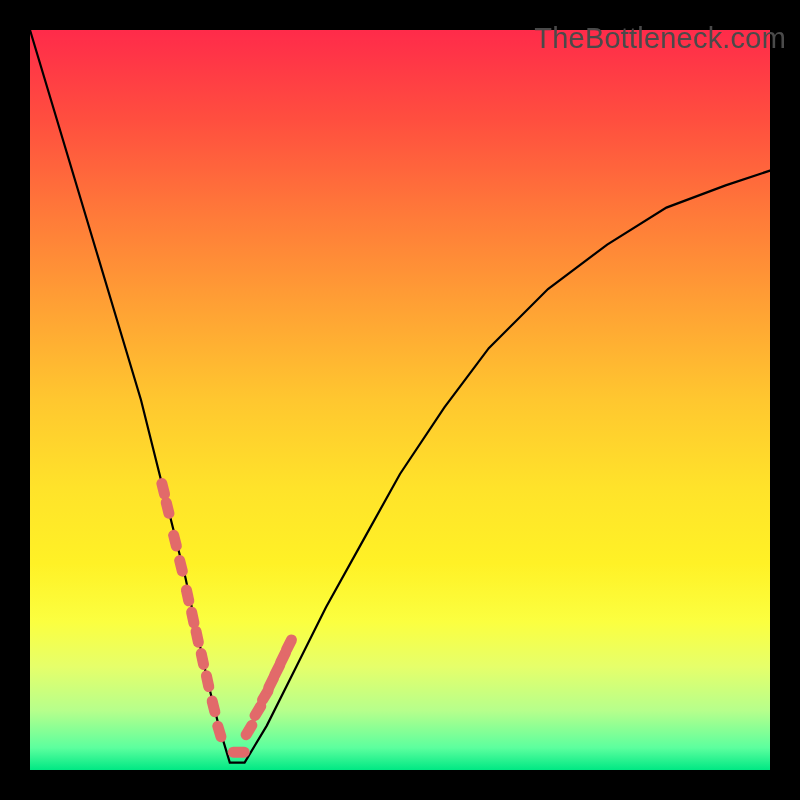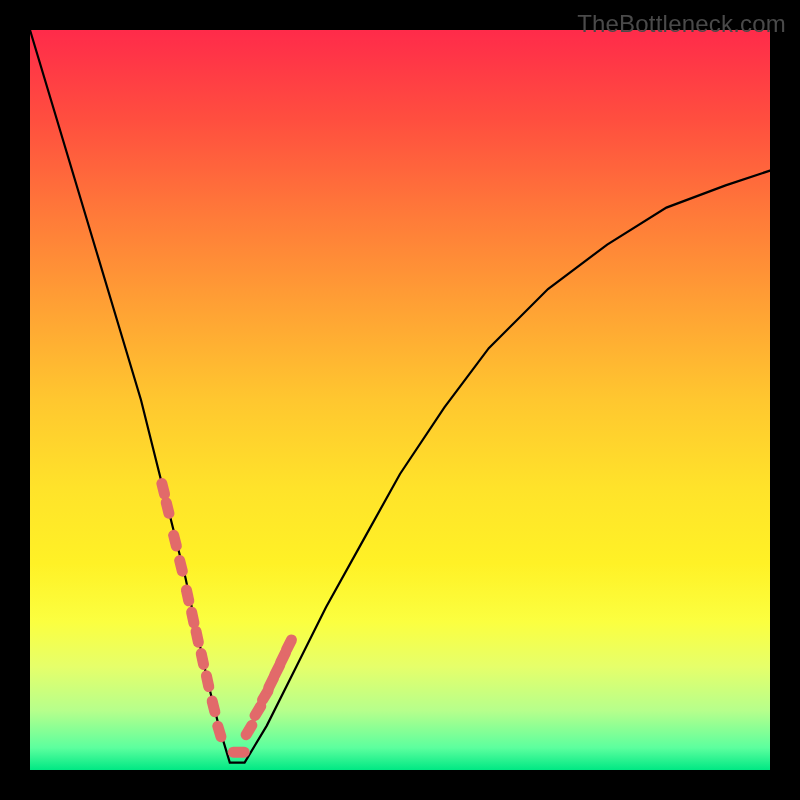--- a/index.html
+++ b/index.html
@@ -27,24 +27,24 @@
       #fff126 72%,
       #fbff40 80%,
       #e6ff6a 86%,
       #b6ff8c 92%,
       #5cff9e 97%,
       #00e884 100%
     );
   }
   .watermark {
     position: absolute;
-    top: 10px;
+    top: 22px;
     right: 14px;
     color: #4a4a4a;
-    font-size: 24px;
+    font-size: 29px;
     font-weight: 500;
     letter-spacing: 0.2px;
     user-select: none;
   }
   svg.plot {
     position: absolute;
     left: 0;
     top: 0;
     width: 740px;
     height: 740px;

